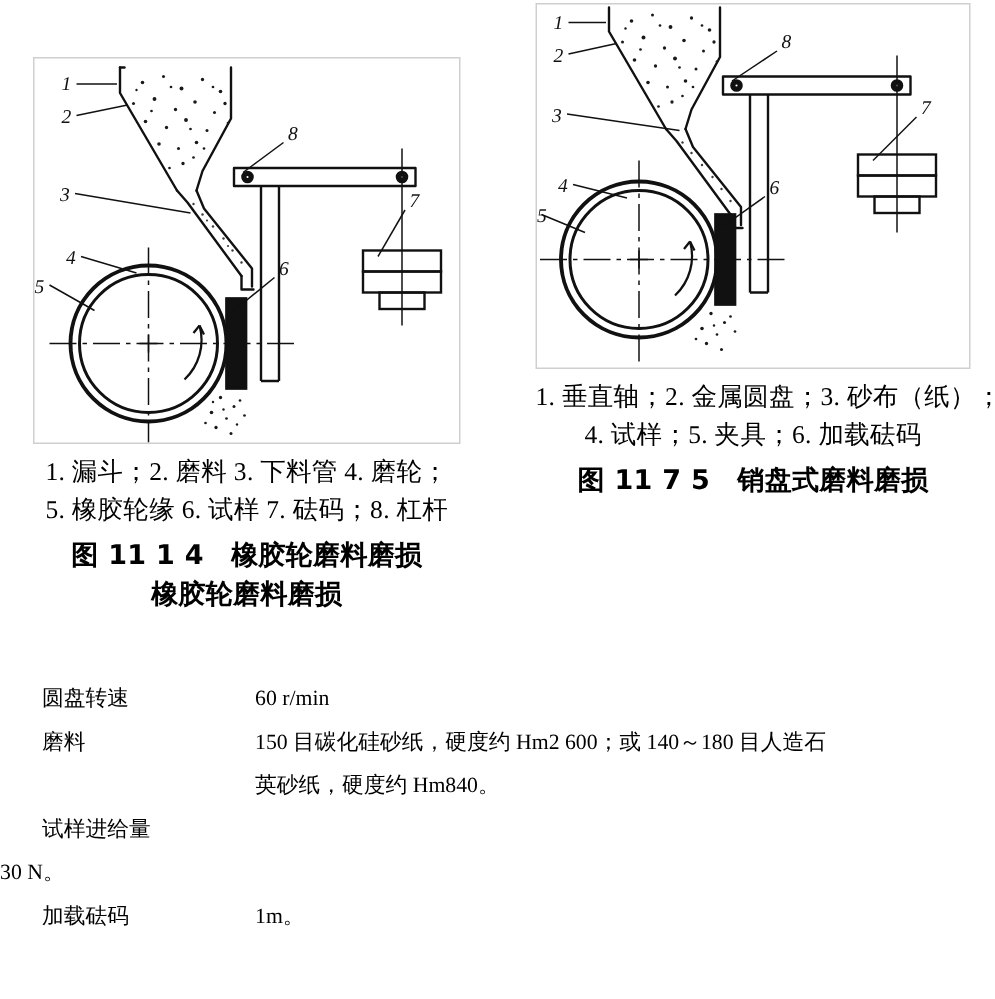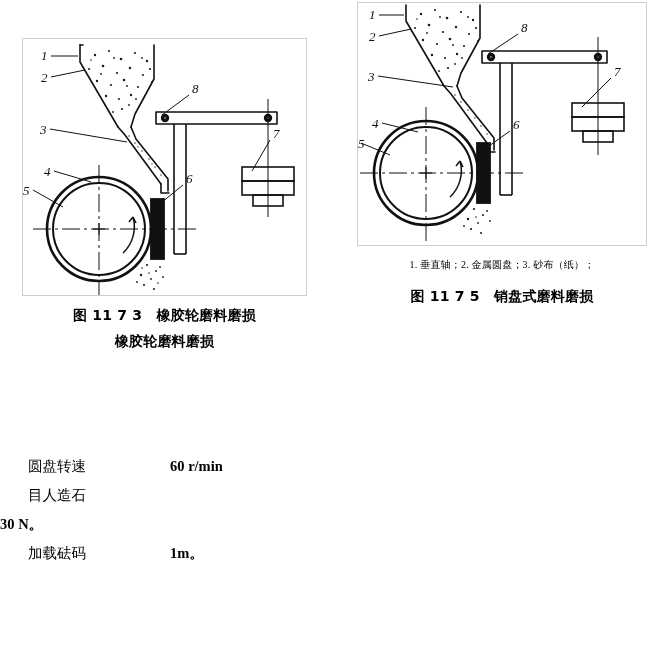--- a/index.html
+++ b/index.html
@@ -44,29 +44,29 @@
   .fig-frame svg {
     position: absolute;
     left: 0;
     top: 0;
     display: block;
   }
 
   
   .caption {
     text-align: center;
-    font-size: 10px;
+    font-size: 17px;
     line-height: 25px;
     letter-spacing: 0.2px;
     white-space: nowrap;
   }
   .caption-parts { margin-top: 6px; }
   .caption-title {
     font-weight: bold;
-    font-size: 14px;
+    font-size: 18px;
     line-height: 26px;
     margin-top: 6px;
     font-family: "DejaVu Sans", "Liberation Sans", sans-serif;
   }
   .cap-line { display: block; }
 
   
   .params {
     position: absolute;
     left: 0;
@@ -83,21 +83,20 @@
     width: 170px;
     flex: 0 0 170px;
     padding-left: 28px;
     box-sizing: border-box;
     white-space: nowrap;
   }
   .param-value {
     flex: 1 1 auto;
     padding-right: 10px;
     text-align: justify;
-    font-weight: bold;
   }
   .param-value .ln { display: block; }
 </style>
 </head>
 <body>
 
 <div class="figures">
 
   <div class="fig-block fig-left">
     <div class="fig-frame">
@@ -233,22 +232,26 @@
           <text x="17" y="95">3</text>
           <text x="21" y="137">4</text>
           <text x="0" y="156">5</text>
           <text x="163" y="144">6</text>
           <text x="250" y="99">7</text>
           <text x="169" y="54">8</text>
         </g>
       </svg>
     </div>
 
+    <div class="caption caption-parts">
+      <span class="cap-line">1. 漏斗；2. 磨料 3. 下料管 4. 磨轮；</span>
+      <span class="cap-line">5. 橡胶轮缘 6. 试样 7. 砝码；8. 杠杆</span>
+    </div>
     <div class="caption caption-title">
-      <span class="cap-line">图 11 7 3　橡胶轮磨料磨损</span>
+      <span class="cap-line">图 11 1 4　橡胶轮磨料磨损</span>
       <span class="cap-line">橡胶轮磨料磨损</span>
     </div>
   </div>
 
   <div class="fig-block fig-right">
     <div class="fig-frame">
       <svg width="288" height="242" viewBox="0 0 288 242">
         <g fill="none" stroke="#111" stroke-width="1.6" stroke-linecap="round" stroke-linejoin="round">
           <path d="M48 18 L48 2 M48 18 L86 83 M122 2 L122 35 L103 70 L99 83"></path>
           <path d="M86 83 L93 91 L129 140"></path>
@@ -368,39 +371,47 @@
           <text x="0" y="145">5</text>
           <text x="155" y="126">6</text>
           <text x="256" y="73">7</text>
           <text x="163" y="29">8</text>
         </g>
       </svg>
     </div>
 
     <div class="caption caption-parts">
       <span class="cap-line">1. 垂直轴；2. 金属圆盘；3. 砂布（纸）；</span>
+      <span class="cap-line">4. 试样；5. 夹具；6. 加载砝码</span>
     </div>
     <div class="caption caption-title">
       <span class="cap-line">图 11 7 5　销盘式磨料磨损</span>
     </div>
   </div>
 </div>
 
 <div class="params">
 
   <div class="param-row">
     <div class="param-label">圆盘转速</div>
     <div class="param-value">
       <span class="ln">60 r/min</span>
     </div>
   </div>
 
-
   <div class="param-row">
-    <div class="param-label">目人造石</div>
+    <div class="param-label">磨料</div>
+    <div class="param-value">
+      <span class="ln">150 目碳化硅砂纸，硬度约 Hm2 600；或 140～180 目人造石</span>
+      <span class="ln">英砂纸，硬度约 Hm840。</span>
+    </div>
+  </div>
+
+  <div class="param-row">
+    <div class="param-label">试样进给量</div>
   </div>
 
   <div class="param-row">
     <div class="param-value">
       <span class="ln">30 N。</span>
     </div>
   </div>
 
   <div class="param-row">
     <div class="param-label">加载砝码</div>

